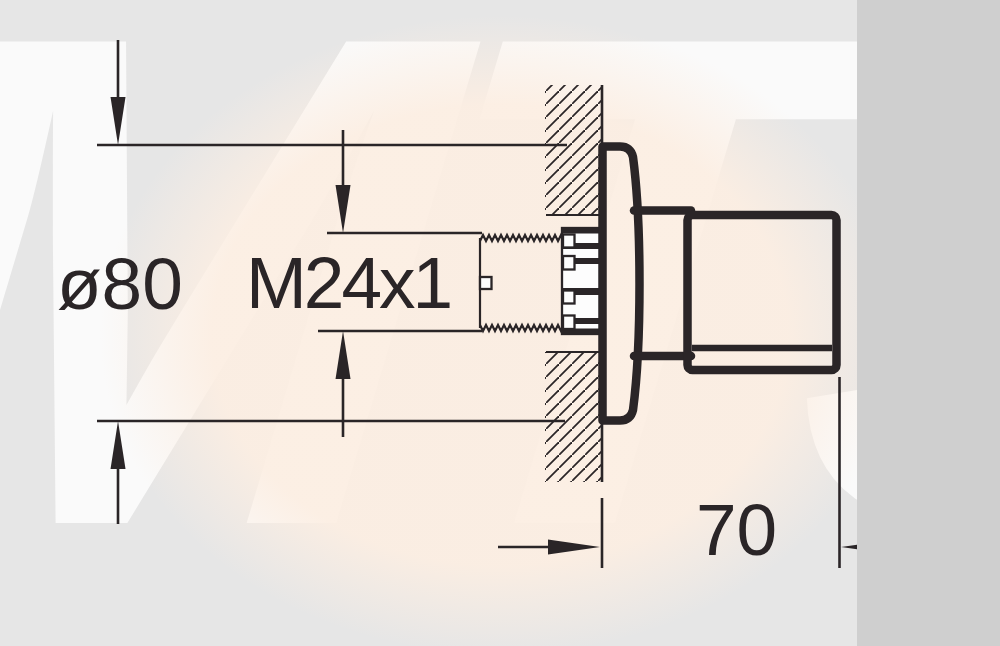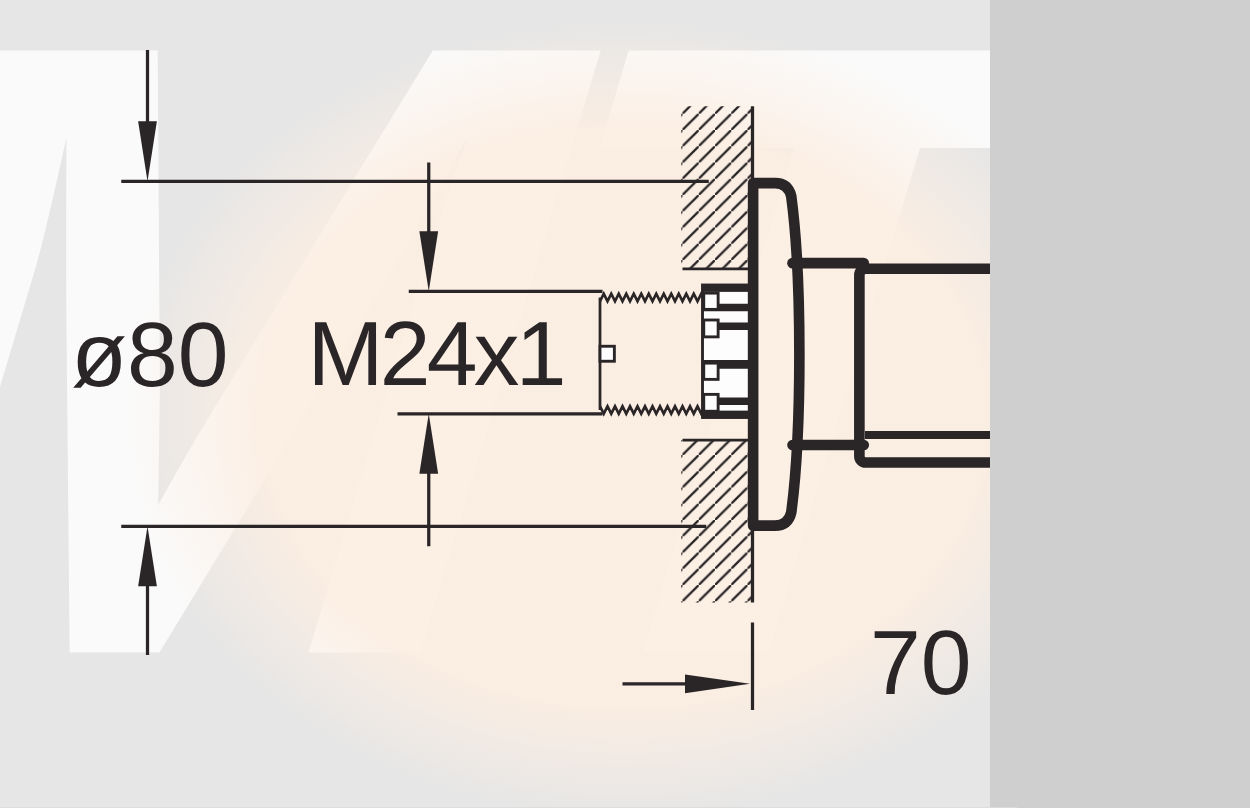--- a/index.html
+++ b/index.html
@@ -4,21 +4,21 @@
 <style>
   :root{
     --background:#e6e6e6;
     --line:#2a2527;
     --watermark-letter:#ffffff;
     --watermark-tint:#fcefe3;
   }
   html,body{margin:0;padding:0;}
   body{font-family:"Liberation Sans", sans-serif; background:#cfcfcf;}
   .canvas{
-    position:relative; width:792px; height:646px; overflow:hidden;
+    position:relative; width:857px; height:646px; overflow:hidden;
     background:var(--background);
   }
   .wm-letters{
     position:absolute; left:-140px; top:-70px;
     font:italic 700 700px/1 "Liberation Sans", sans-serif;
     letter-spacing:-30px; white-space:nowrap;
     color:var(--watermark-letter); opacity:.8;
     transform:skewX(-6deg);
     user-select:none;
   }

